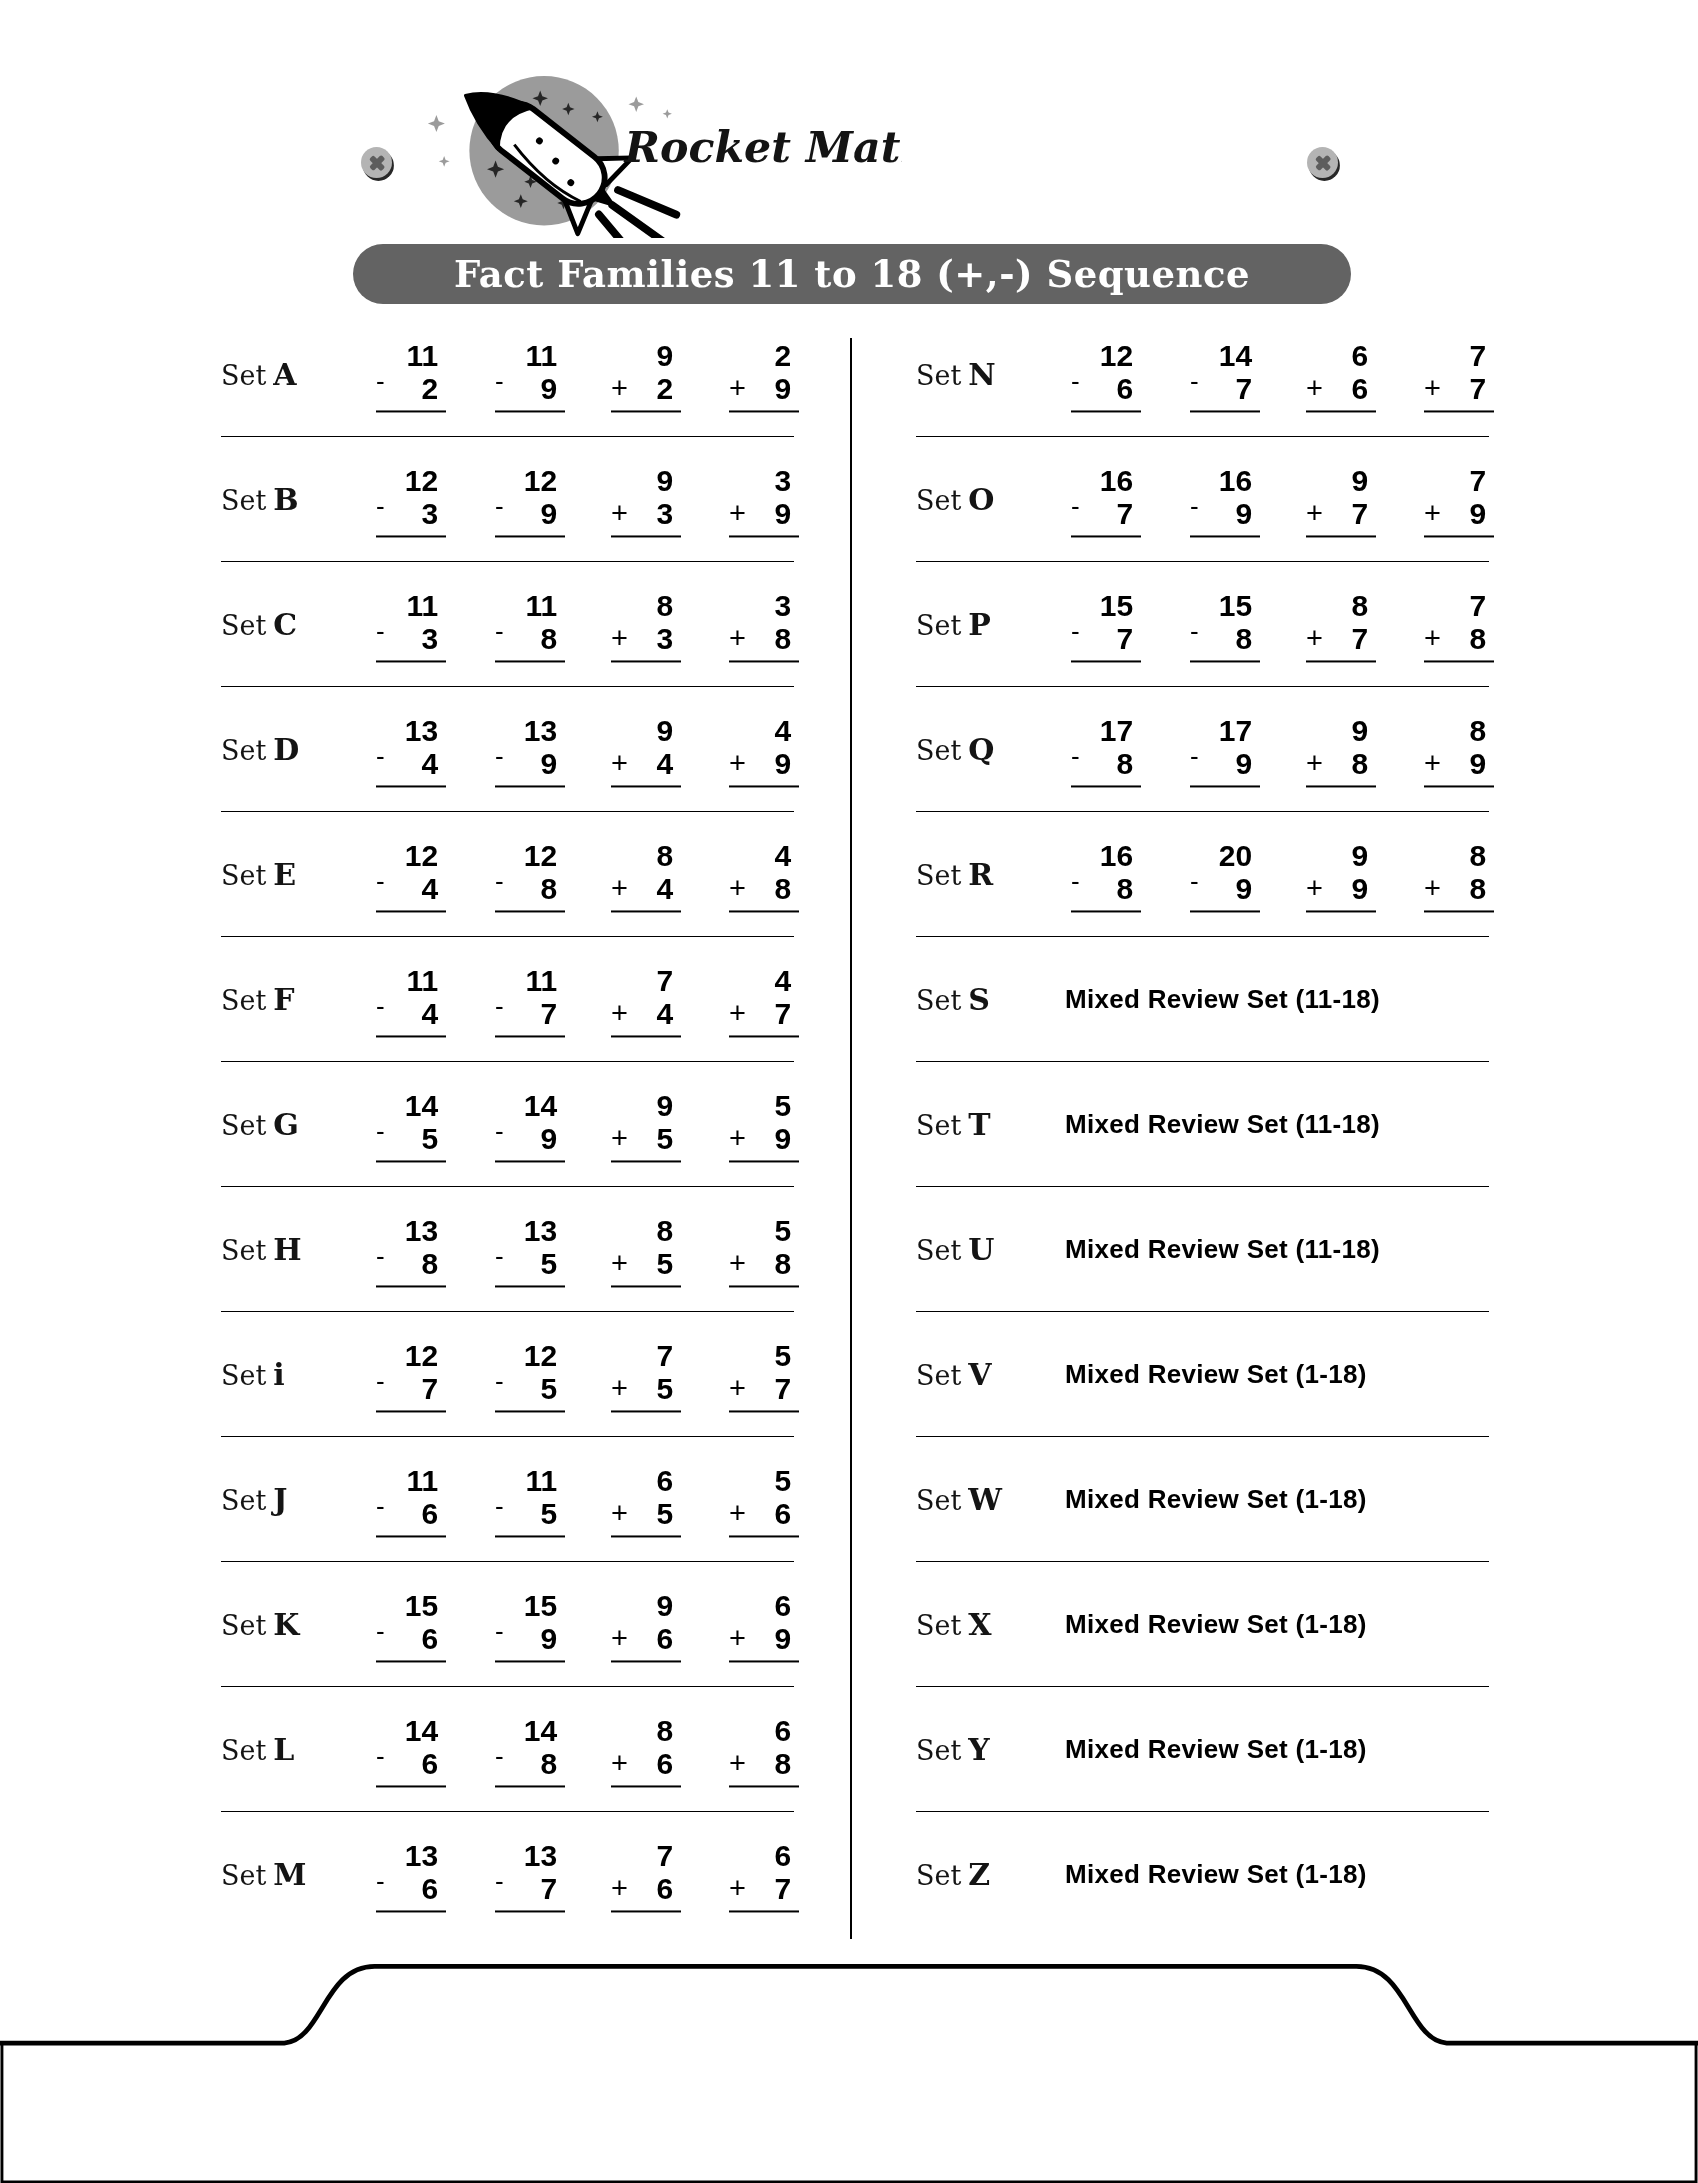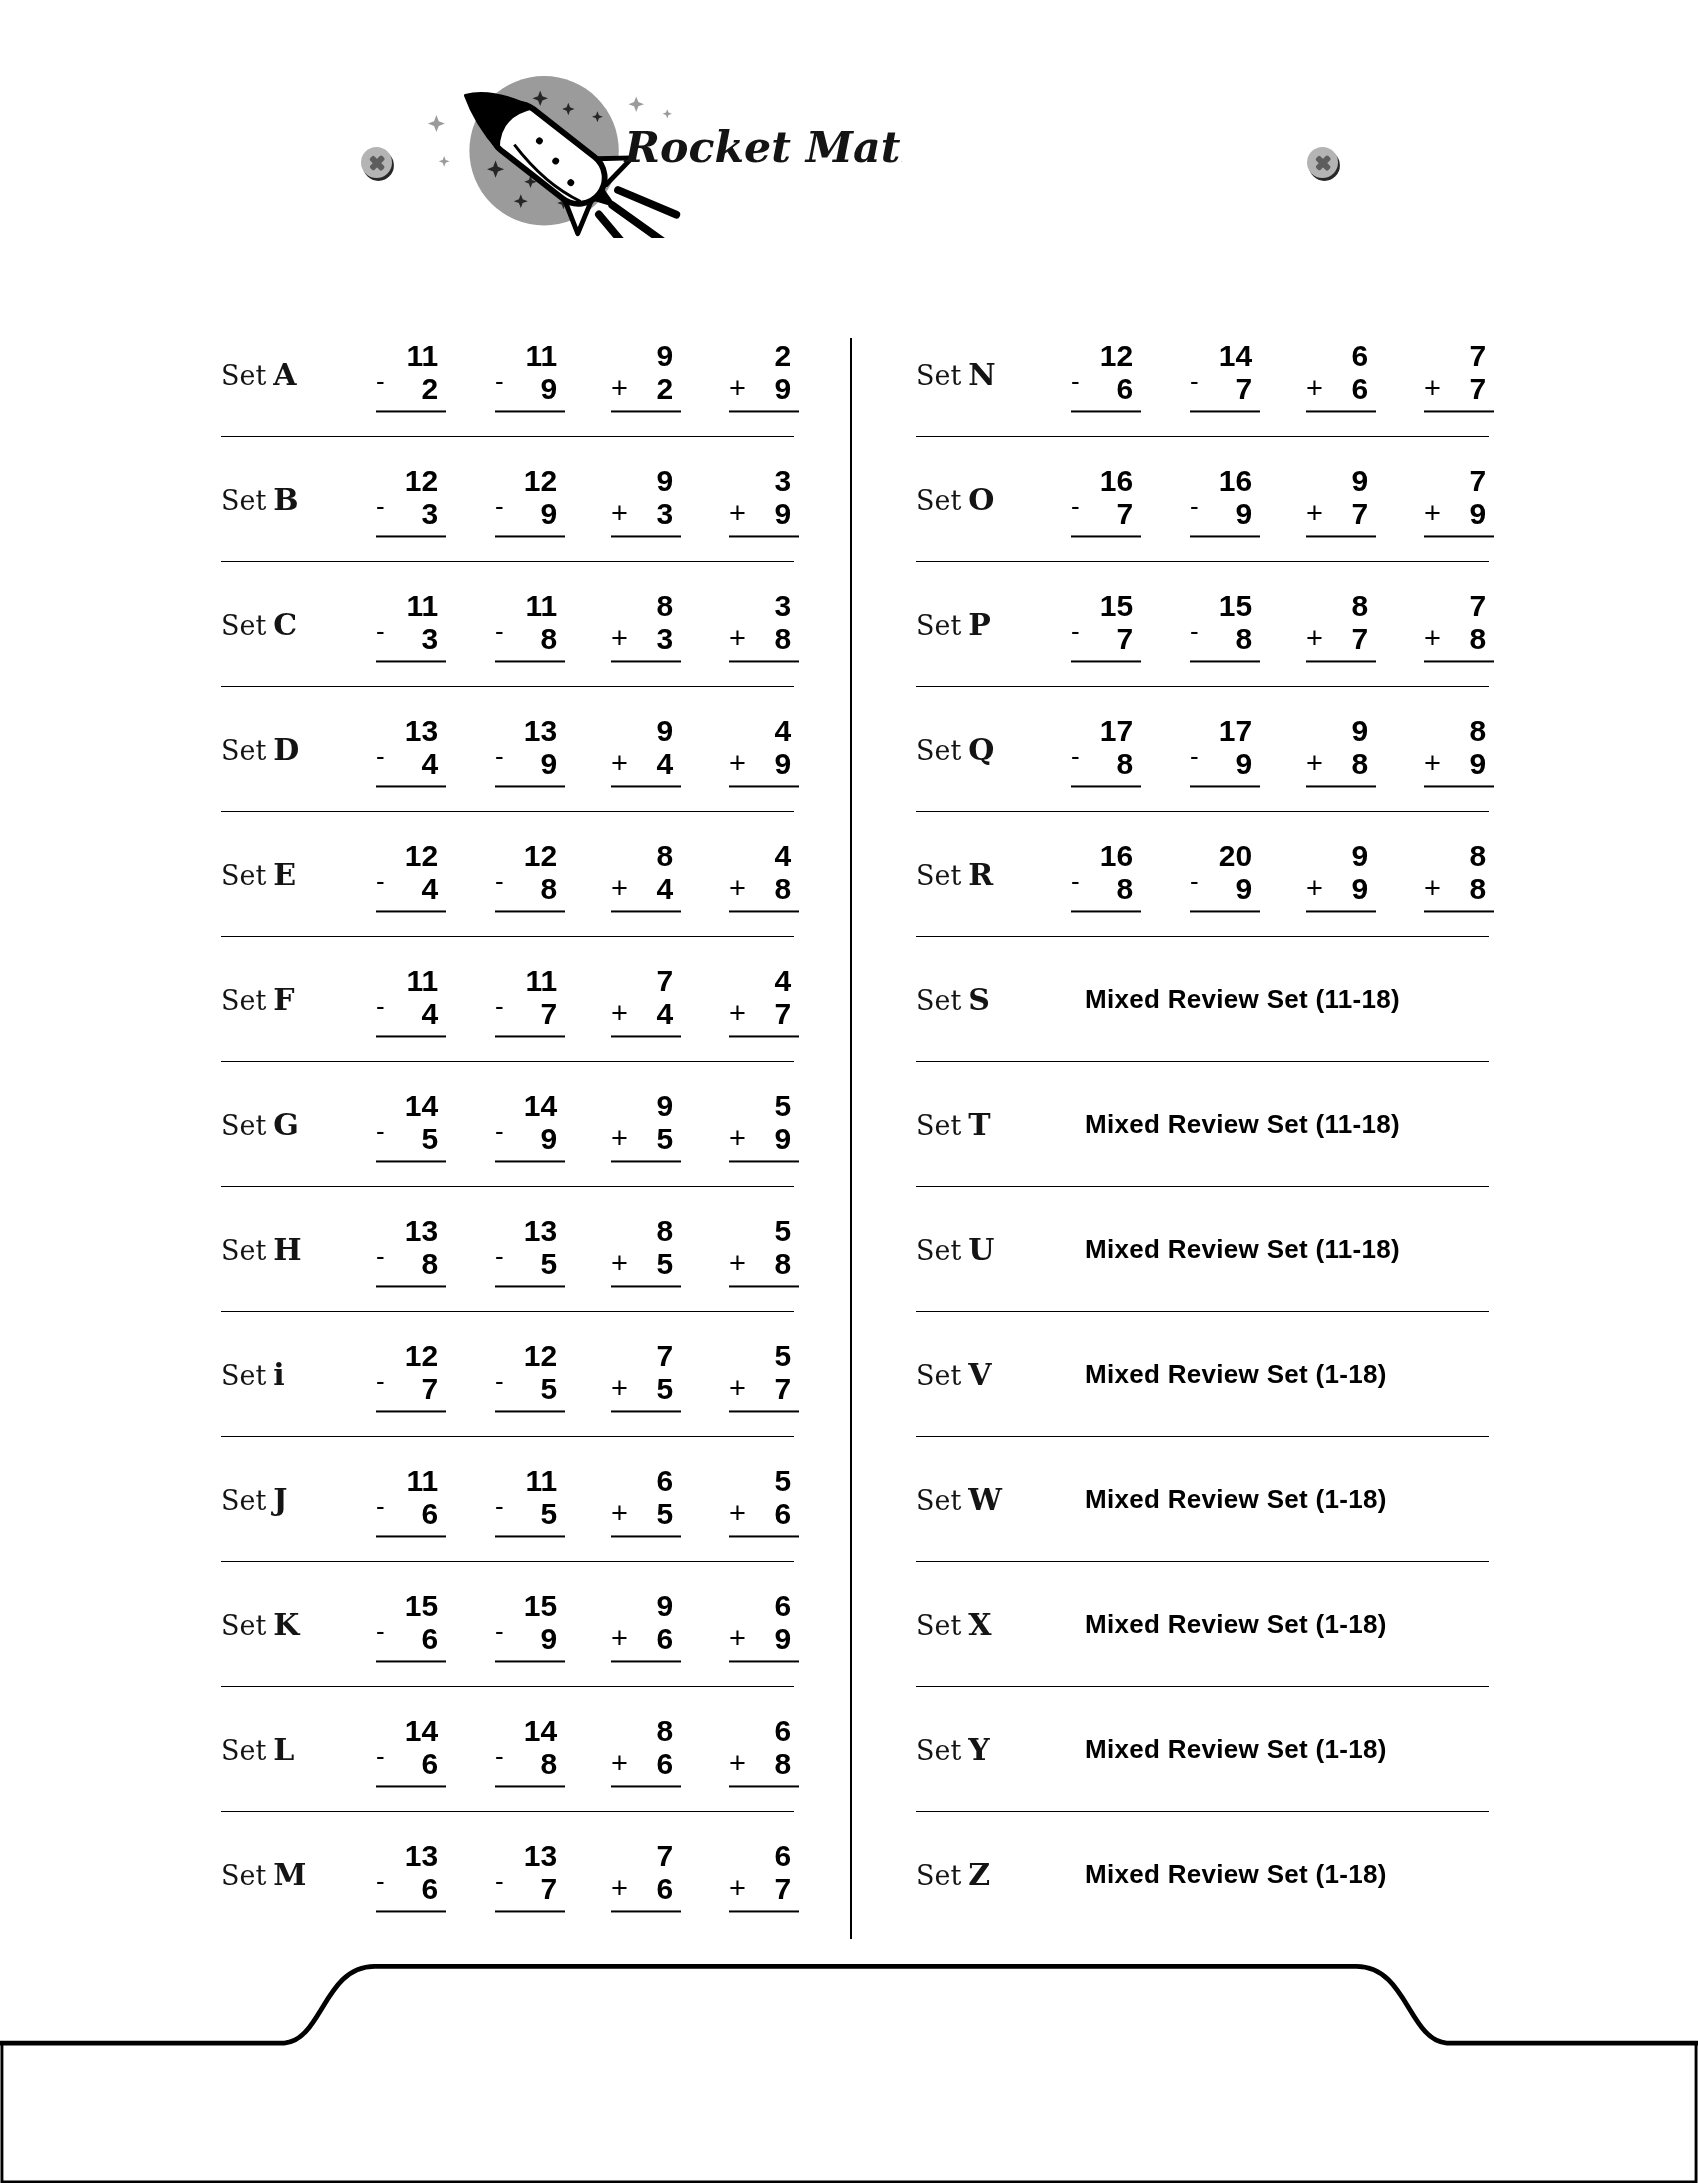--- a/index.html
+++ b/index.html
@@ -38,21 +38,21 @@
   .prob{position:absolute;width:70px;top:50%;transform:translateY(calc(-50% + 1.9px));}
   .p-top{text-align:right;padding-right:7.8px;font:bold 30px/33px "Liberation Sans",sans-serif;}
   .p-bot{display:flex;justify-content:space-between;align-items:flex-end;
          font:bold 30px/33px "Liberation Sans",sans-serif;}
   .op{font-weight:normal;font-size:29px;line-height:33px;}
   .op.minus{font-size:26px;transform:translateY(-7.8px);}
   .p-num{padding-right:7.8px;}
   .p-line{height:0;border-bottom:2.9px solid #000;margin-top:4.9px;}
 
   .review-text{position:absolute;left:149px;top:50%;transform:translateY(-50%);
-               font:bold 26px "Liberation Sans",sans-serif;letter-spacing:0.3px;white-space:nowrap;margin-left:20px;}
+               font:bold 26px "Liberation Sans",sans-serif;letter-spacing:0.3px;white-space:nowrap;}
 
   
   .bottom-tab{position:absolute;left:0;top:1941px;width:1698px;height:243px;}
 </style>
 </head>
 <body>
 
 <div class="sheet">
 
   <svg class="logo-svg" viewBox="0 0 500 200">
@@ -97,20 +97,23 @@
 
   <div class="screw screw-left">
     <span class="screw-bar b1"></span>
       <span class="screw-bar b2"></span>
   </div>
   <div class="screw screw-right">
     <span class="screw-bar b1"></span>
       <span class="screw-bar b2"></span>
   </div>
 
+  <div class="banner">
+    <span class="banner-text">Fact Families 11 to 18 (+,-) Sequence</span>
+  </div>
 
   <div class="col col-left" id="col-left">
       <div class="row">
     <div class="set-label">
       <span class="set-word">Set</span><span class="set-letter">A</span>
     </div>
     <div class="cells">
           <div class="prob" style="left: 155px;">
     <div class="p-top">11</div>
     <div class="p-bot">

